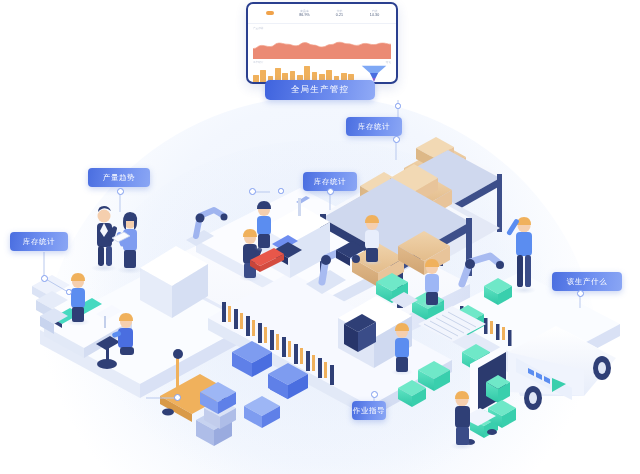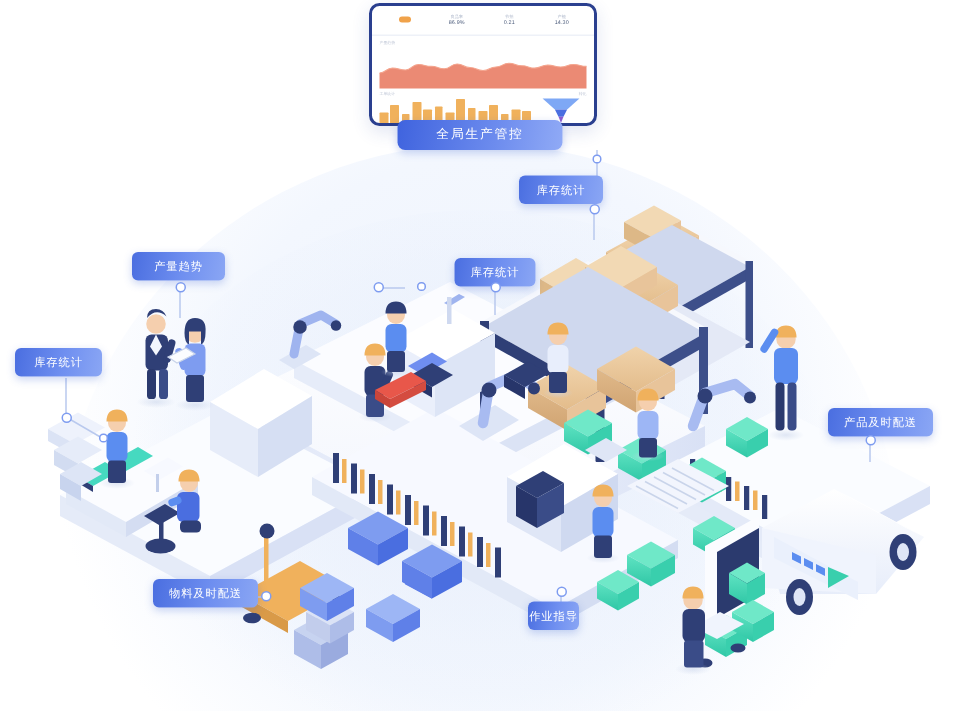--- a/index.html
+++ b/index.html
@@ -625,23 +625,22 @@
 
   <div class="tag" style="left:10px;top:232px;width:58px;height:19px">库存统计</div>
 
   <div class="tag" style="left:88px;top:168px;width:62px;height:19px">产量趋势</div>
 
 
   <div class="tag" style="left:303px;top:172px;width:54px;height:19px">库存统计</div>
 
   <div class="tag" style="left:346px;top:117px;width:56px;height:19px">库存统计</div>
 
-  <div class="tag" style="left:552px;top:272px;width:70px;height:19px">产品及时配送</div>
-
-  <div class="tag" style="left:102px;top:386px;width:70px;height:19px">物料及时配送</div>
+  <div class="tag" style="left:552px;top:272px;width:70px;height:19px">该生产什么</div>
+
 
   <div class="tag" style="left:352px;top:401px;width:34px;height:19px">作业指导</div>
 
   <div class="node" style="left:41px;top:275px"></div>
   <div class="node" style="left:117px;top:188px"></div>
   <div class="node" style="left:249px;top:188px"></div>
   <div class="node" style="left:327px;top:188px"></div>
   <div class="node" style="left:393px;top:136px"></div>
   <div class="node" style="left:577px;top:290px"></div>
   <div class="node" style="left:174px;top:394px"></div>

